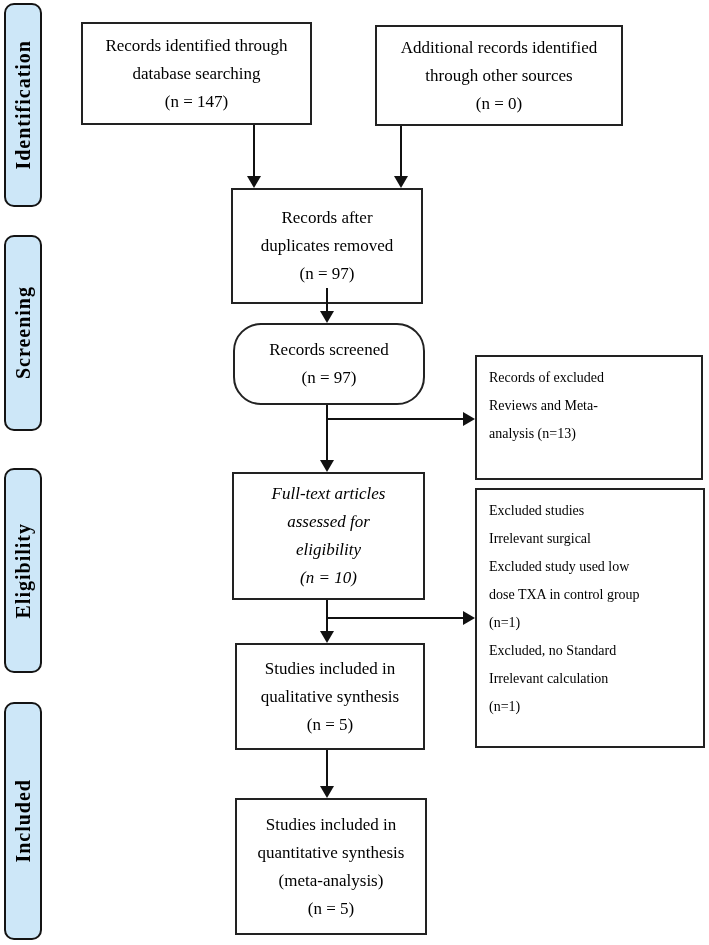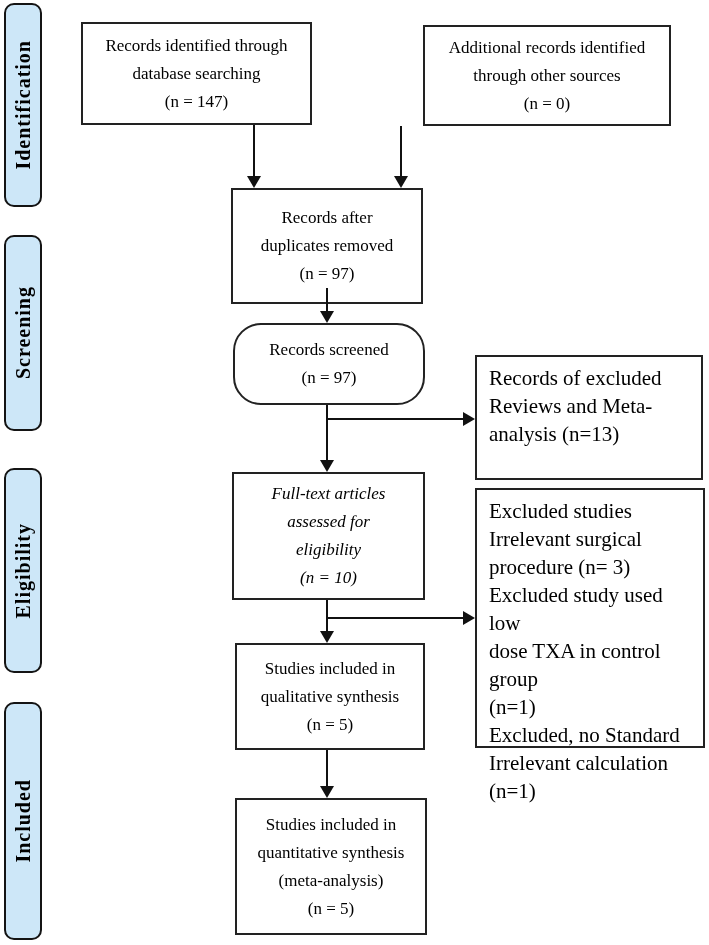--- a/index.html
+++ b/index.html
@@ -51,21 +51,21 @@
   .ebox {
     position: absolute;
     background: #ffffff;
     border: 2px solid #222222;
     box-sizing: border-box;
     display: flex;
     flex-direction: column;
     align-items: flex-start;
     justify-content: flex-start;
     text-align: left;
-    font-size: 21px;
+    font-size: 14px;
     line-height: 28px;
     padding: 7px 8px 4px 12px;
   }
   
   .vline { position: absolute; width: 2px; background: #111111; }
   .hline { position: absolute; height: 2px; background: #111111; }
   
   .adown {
     position: absolute; width: 0; height: 0;
     border-left: 7px solid transparent;
@@ -96,21 +96,21 @@
   <div class="stage" style="top:702px; height:238px;">
     <span>Included</span>
   </div>
 
   <div class="fbox" style="left:81px; top:22px; width:231px; height:103px;">
     <div>Records identified through</div>
     <div>database searching</div>
     <div>(n = 147)</div>
   </div>
 
-  <div class="fbox" style="left:375px; top:25px; width:248px; height:101px;margin-left:48px;">
+  <div class="fbox" style="left:375px; top:25px; width:248px; height:101px;">
     <div>Additional records identified</div>
     <div>through other sources</div>
     <div>(n = 0)</div>
   </div>
 
   <div class="fbox" style="left:231px; top:188px; width:192px; height:116px;">
     <div>Records after</div>
     <div>duplicates removed</div>
     <div>(n = 97)</div>
   </div>
@@ -142,21 +142,20 @@
 
   <div class="ebox" style="left:475px; top:355px; width:228px; height:125px;">
     <div>Records of excluded</div>
     <div>Reviews and Meta-</div>
     <div>analysis (n=13)</div>
   </div>
 
   <div class="ebox" style="left:475px; top:488px; width:230px; height:260px;">
     <div>Excluded studies</div>
     <div>Irrelevant surgical</div>
-    <div>procedure (n= 3)</div>
     <div>Excluded study used low</div>
     <div>dose TXA in control group</div>
     <div>(n=1)</div>
     <div>Excluded, no Standard</div>
     <div>Irrelevant calculation</div>
     <div>(n=1)</div>
   </div>
 
   <div class="vline" style="left:253px; top:125px; height:53px;"></div>
   <div class="adown" style="left:247px; top:176px;"></div>

